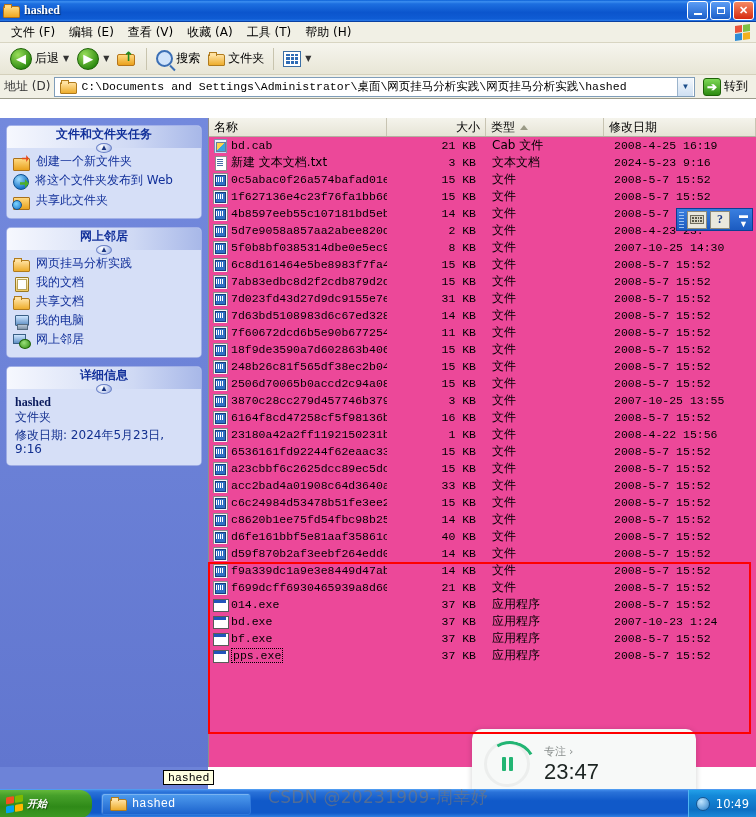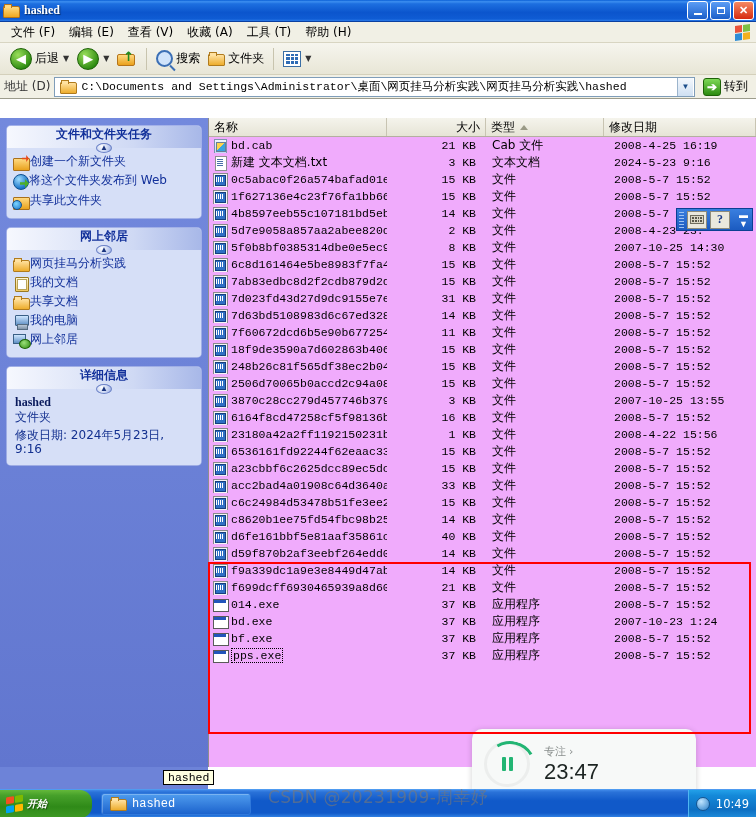--- a/index.html
+++ b/index.html
@@ -129,21 +129,21 @@
     padding:0 6px;background:linear-gradient(to right,#f6f8fe 0%,#cfd9f4 65%,#a8b8e8 100%);flex-direction:column;
   }
   .panel-head .t{font-weight:bold;font-size:12px;color:#12309a;font-family:"DejaVu Sans",sans-serif;}
   .chev{
     width:16px;height:16px;border-radius:50%;
     background:radial-gradient(circle at 35% 30%,#ffffff,#b9c8ee 70%,#8fa3dd);
     border:1px solid #6c82c7;display:flex;align-items:center;justify-content:center;
     color:#1b357f;font-size:8px;line-height:1;
   }
   .panel-body{padding:5px 6px 7px 6px;background:#d6dff7;}
-  .plink{display:flex;align-items:flex-start;padding:2px 0;}
+  .plink{display:flex;align-items:flex-start;gap:6px;padding:2px 0;}
   .plink .ltxt{color:#12309a;font-size:12px;line-height:13px;font-family:"DejaVu Sans",sans-serif;}
   .ico{width:17px;height:15px;flex:0 0 auto;position:relative;}
   .ico.newfolder:before{content:"";position:absolute;left:0;top:3px;width:15px;height:11px;
     background:linear-gradient(to bottom,#ffd980,#e9a21d);border:1px solid #a9701b;border-radius:1px;}
   .ico.newfolder:after{content:"";position:absolute;left:9px;top:0;width:7px;height:7px;background:#e64a1a;
     border-radius:1px;clip-path:polygon(0 40%,60% 40%,60% 0,100% 50%,60% 100%,60% 60%,0 60%);}
   .ico.web{width:16px;height:16px;border-radius:50%;
     background:radial-gradient(circle at 35% 30%,#9ddcff,#1a74c8 70%);border:1px solid #0d4f8f;}
   .ico.web:after{content:"";position:absolute;left:6px;top:4px;width:9px;height:9px;background:#4cae2a;
     clip-path:polygon(0 35%,55% 35%,55% 0,100% 50%,55% 100%,55% 65%,0 65%);}
@@ -166,21 +166,21 @@
   .ico.netnb:before{content:"";position:absolute;left:0;top:1px;width:11px;height:8px;
     background:linear-gradient(to bottom,#cfe6ff,#5e8fc4);border:1px solid #3a5f86;}
   .ico.netnb:after{content:"";position:absolute;left:6px;top:6px;width:10px;height:8px;
     background:radial-gradient(circle at 40% 35%,#9adf7a,#2c8a10);border-radius:50%;border:1px solid #1d6207;}
   .detail-body{padding:6px 8px 9px 8px;background:#d6dff7;}
   .detail-body .dname{font-weight:bold;font-size:12px;color:#0a1a5c;font-family:"Liberation Serif",serif;}
   .detail-body .dline{font-size:12px;color:#13308f;line-height:14px;font-family:"DejaVu Sans",sans-serif;}
   .detail-body .ddate{font-size:12px;color:#13308f;line-height:14px;margin-top:4px;font-family:"DejaVu Sans",sans-serif;}
 
   
-  #filepane{flex:1 1 auto;background:#f0abfc;display:flex;flex-direction:column;min-width:0;position:relative;border-left:1px solid #8e8e8e;}
+  #filepane{flex:1 1 auto;background:#ec4899;display:flex;flex-direction:column;min-width:0;position:relative;border-left:1px solid #8e8e8e;}
   #colhead{display:flex;height:19px;background:linear-gradient(to bottom,#f5f4ec,#e6e4d6);
     border-bottom:1px solid #b4b0a0;flex:0 0 auto;}
   #colhead .ch{
     display:flex;align-items:center;padding:0 5px;font-size:12px;color:#000;
     border-right:1px solid #c8c4b2;white-space:nowrap;font-family:"DejaVu Sans",sans-serif;
   }
   .ch.c-name{width:178px;}
   .ch.c-size{width:99px;justify-content:flex-end;}
   .ch.c-type{width:118px;gap:5px;}
   .ch.c-date{flex:1 1 auto;}

